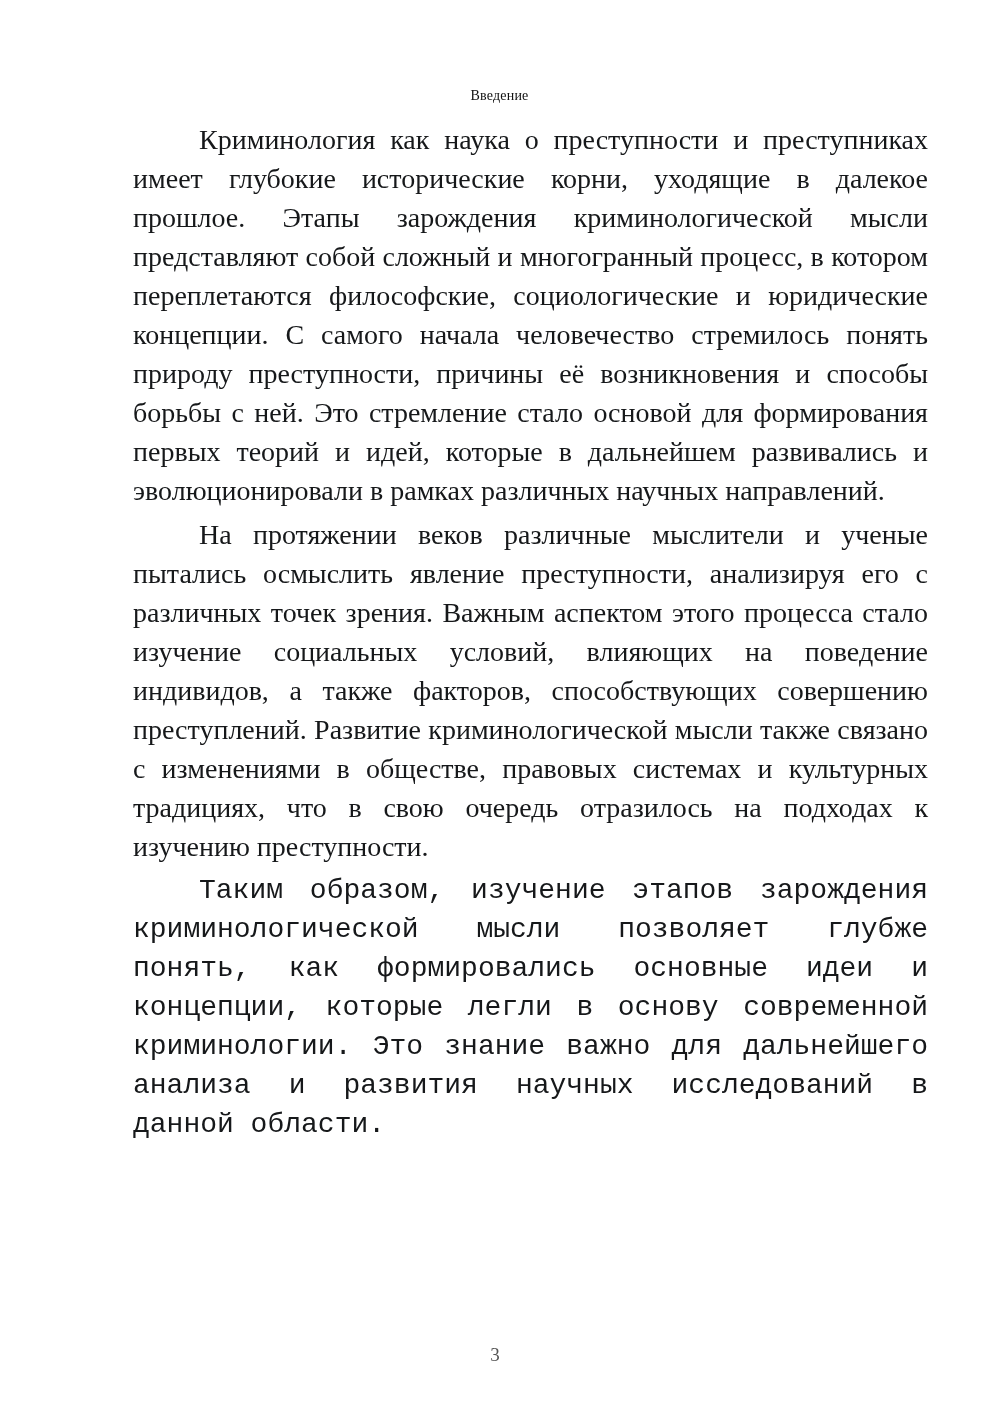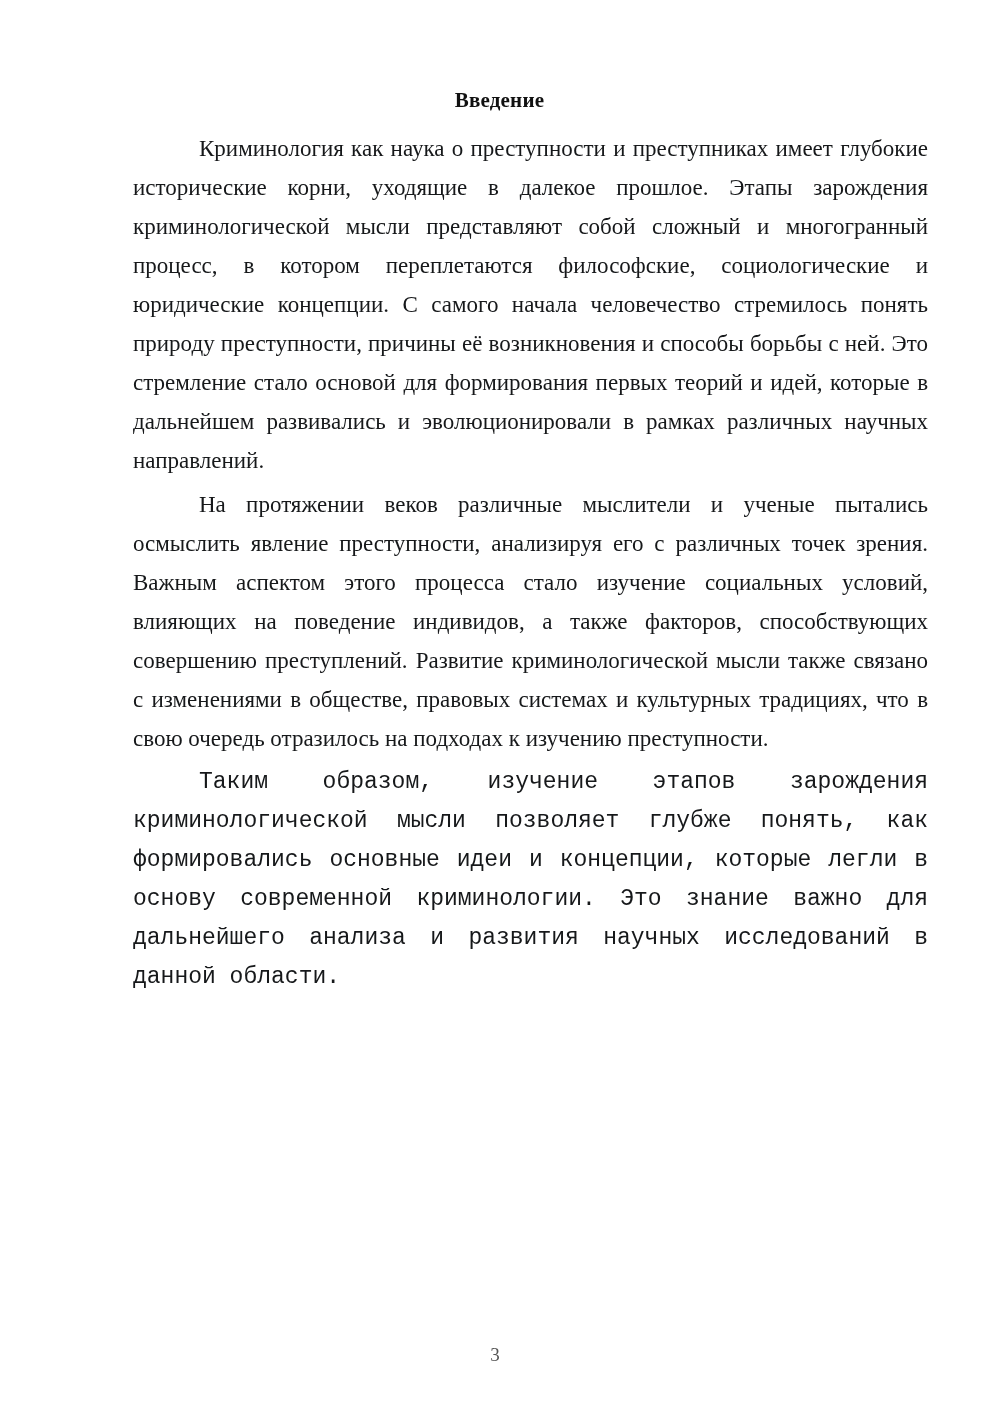--- a/index.html
+++ b/index.html
@@ -18,33 +18,33 @@
   }
   .page {
     box-sizing: border-box;
     width: 1000px;
     height: 1414px;
     padding: 88px 72px 40px 133px;
     position: relative;
   }
   .doc-title {
     text-align: center;
-    font-size: 21px;
-    font-weight: bold;
+    font-size: 14px;
+    font-weight: normal;
     letter-spacing: 0.2px;
     margin: 0 0 16px 0;
     padding-right: 62px;
     color: #111111;
   }
   .body-text {
     width: 795px;
   }
   .para {
     margin: 0 0 5px 0;
-    font-size: 23px;
+    font-size: 28px;
     line-height: 39px;
     text-align: justify;
     text-indent: 66px;
     color: #16181a;
     hyphens: none;
   }
   .para:last-child {
     margin-bottom: 0;
     font-family: Liberation Mono, monospace;
   }

